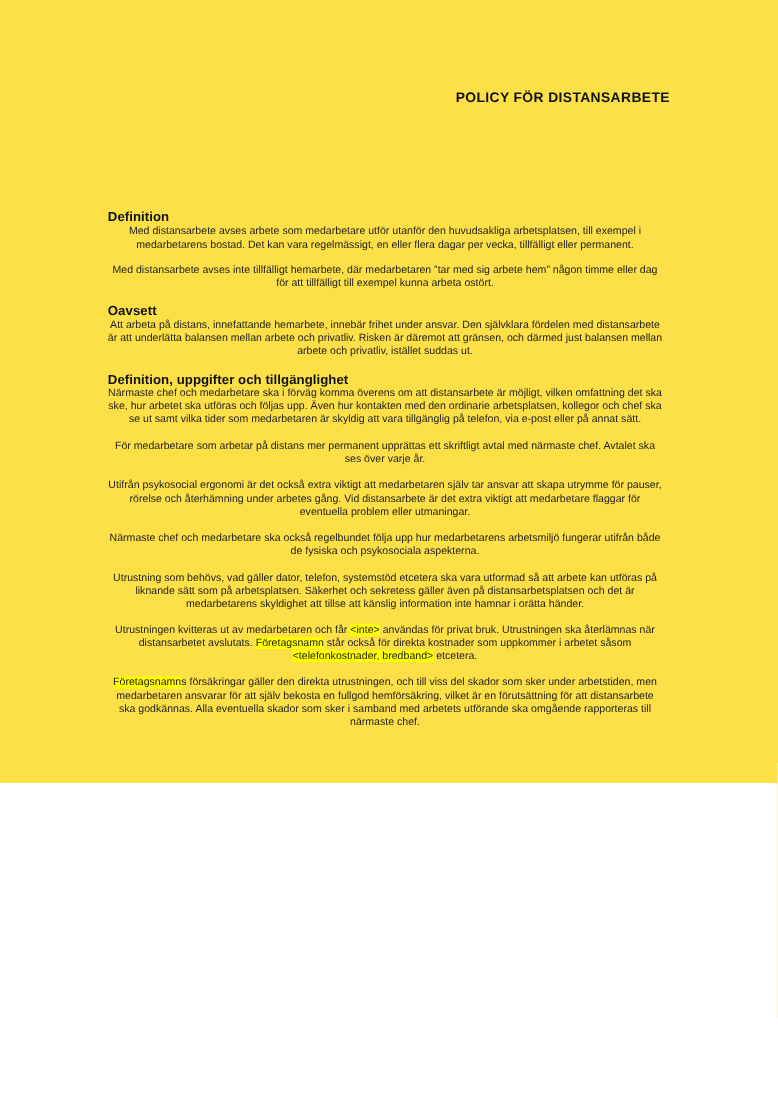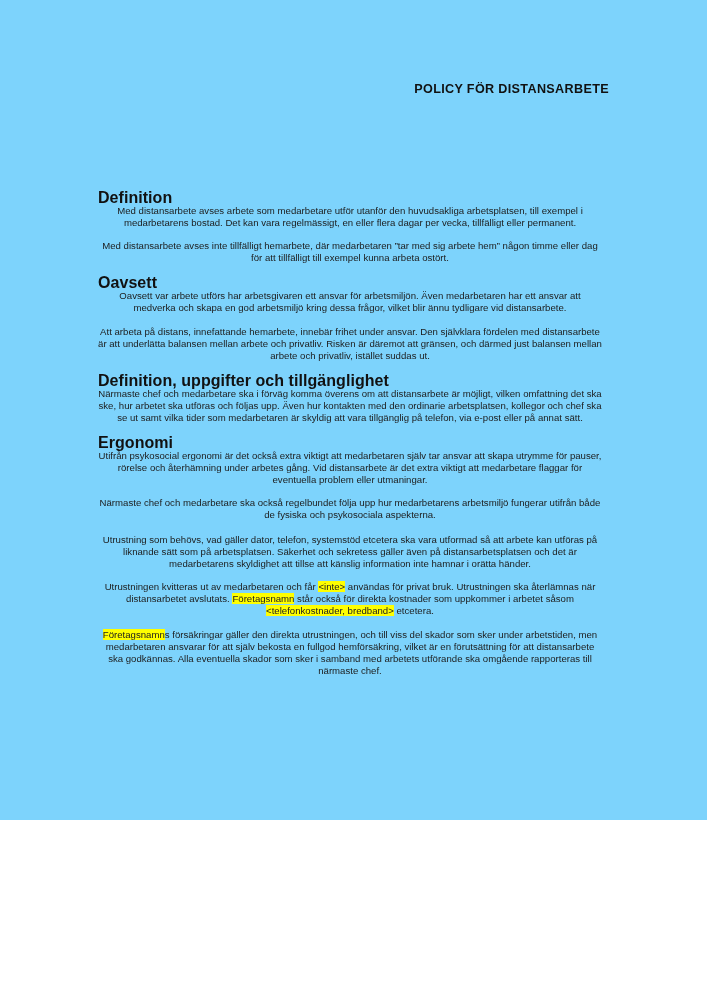--- a/index.html
+++ b/index.html
@@ -10,23 +10,23 @@
   }
   body {
     font-family: "Liberation Sans", sans-serif;
     color: #1a1a1a;
     -webkit-font-smoothing: antialiased;
   }
 
   .page {
     position: relative;
     width: 707px;
-    height: 820px;
+    height: 712px;
     margin: 0 auto;
-    background: #7dd3fc;
+    background: #fde047;
     overflow: hidden;
     box-sizing: border-box;
   }
 
   
   .doc-title {
     position: absolute;
     left: 98px;
     right: 98px;
     top: 82px;
@@ -45,21 +45,21 @@
     left: 98px;
     top: 191px;
     width: 504px;
   }
 
   .section {
     margin: 0;
   }
 
   .heading {
-    font-size: 16px;
+    font-size: 12px;
     font-weight: bold;
     line-height: 13.2px;
     margin: 0 0 0.5px 0;
     color: #111111;
     letter-spacing: 0.05px;
   }
 
   .para {
     font-size: 9.6px;
     line-height: 12.05px;
@@ -120,31 +120,30 @@
   <div class="content">
 
     <div class="section">
       <h2 class="heading">Definition</h2>
       <p class="para">Med distansarbete avses arbete som medarbetare utför utanför den huvudsakliga arbetsplatsen, till exempel i medarbetarens bostad. Det kan vara regelmässigt, en eller flera dagar per vecka, tillfälligt eller permanent.</p>
       <p class="para">Med distansarbete avses inte tillfälligt hemarbete, där medarbetaren ”tar med sig arbete hem” någon timme eller dag för att tillfälligt till exempel kunna arbeta ostört.</p>
     </div>
 
     <div class="section">
       <h2 class="heading">Oavsett</h2>
-      <p class="para">Oavsett var arbete utförs har arbetsgivaren ett ansvar för arbetsmiljön. Även medarbetaren har ett ansvar att medverka och skapa en god arbetsmiljö kring dessa frågor, vilket blir ännu tydligare vid distansarbete.</p>
       <p class="para">Att arbeta på distans, innefattande hemarbete, innebär frihet under ansvar. Den självklara fördelen med distansarbete är att underlätta balansen mellan arbete och privatliv. Risken är däremot att gränsen, och därmed just balansen mellan arbete och privatliv, istället suddas ut.</p>
     </div>
 
     <div class="section">
       <h2 class="heading">Definition, uppgifter och tillgänglighet</h2>
       <p class="para">Närmaste chef och medarbetare ska i förväg komma överens om att distansarbete är möjligt, vilken omfattning det ska ske, hur arbetet ska utföras och följas upp. Även hur kontakten med den ordinarie arbetsplatsen, kollegor och chef ska se ut samt vilka tider som medarbetaren är skyldig att vara tillgänglig på telefon, via e-post eller på annat sätt.</p>
+      <p class="para">För medarbetare som arbetar på distans mer permanent upprättas ett skriftligt avtal med närmaste chef. Avtalet ska ses över varje år.</p>
     </div>
 
     <div class="section">
-      <h2 class="heading">Ergonomi</h2>
       <p class="para">Utifrån psykosocial ergonomi är det också extra viktigt att medarbetaren själv tar ansvar att skapa utrymme för pauser, rörelse och återhämning under arbetes gång. Vid distansarbete är det extra viktigt att medarbetare flaggar för eventuella problem eller utmaningar.</p>
       <p class="para">Närmaste chef och medarbetare ska också regelbundet följa upp hur medarbetarens arbetsmiljö fungerar utifrån både de fysiska och psykosociala aspekterna.</p>
     </div>
 
     <div class="section">
       <p class="para">Utrustning som behövs, vad gäller dator, telefon, systemstöd etcetera ska vara utformad så att arbete kan utföras på liknande sätt som på arbetsplatsen. Säkerhet och sekretess gäller även på distansarbetsplatsen och det är medarbetarens skyldighet att tillse att känslig information inte hamnar i orätta händer.</p>
       <p class="para para-block">Utrustningen kvitteras ut av medarbetaren och får <mark class="hl">&lt;inte&gt;</mark> användas för privat bruk. Utrustningen ska återlämnas när distansarbetet avslutats. <mark class="hl">Företagsnamn</mark> står också för direkta kostnader som uppkommer i arbetet såsom <mark class="hl">&lt;telefonkostnader, bredband&gt;</mark> etcetera.</p>
       <p class="para para-block"><mark class="hl">Företagsnamn</mark>s försäkringar gäller den direkta utrustningen, och till viss del skador som sker under arbetstiden, men medarbetaren ansvarar för att själv bekosta en fullgod hemförsäkring, vilket är en förutsättning för att distansarbete ska godkännas. Alla eventuella skador som sker i samband med arbetets utförande ska omgående rapporteras till närmaste chef.</p>
     </div>
 

